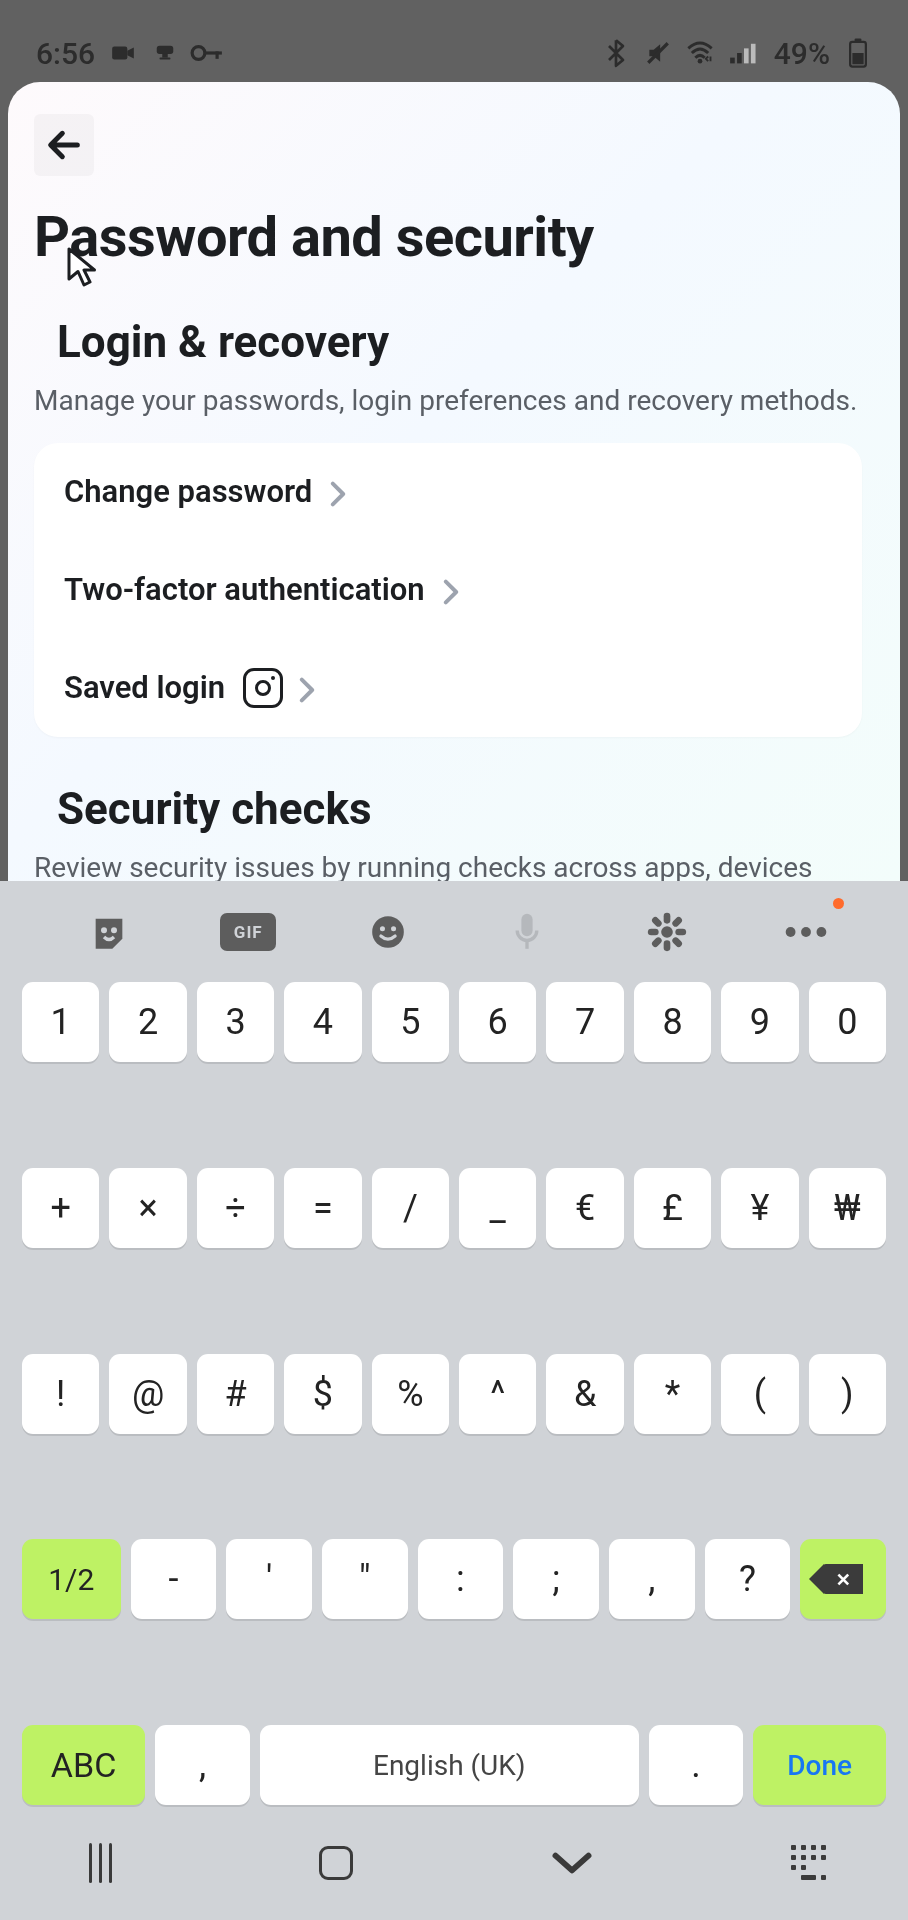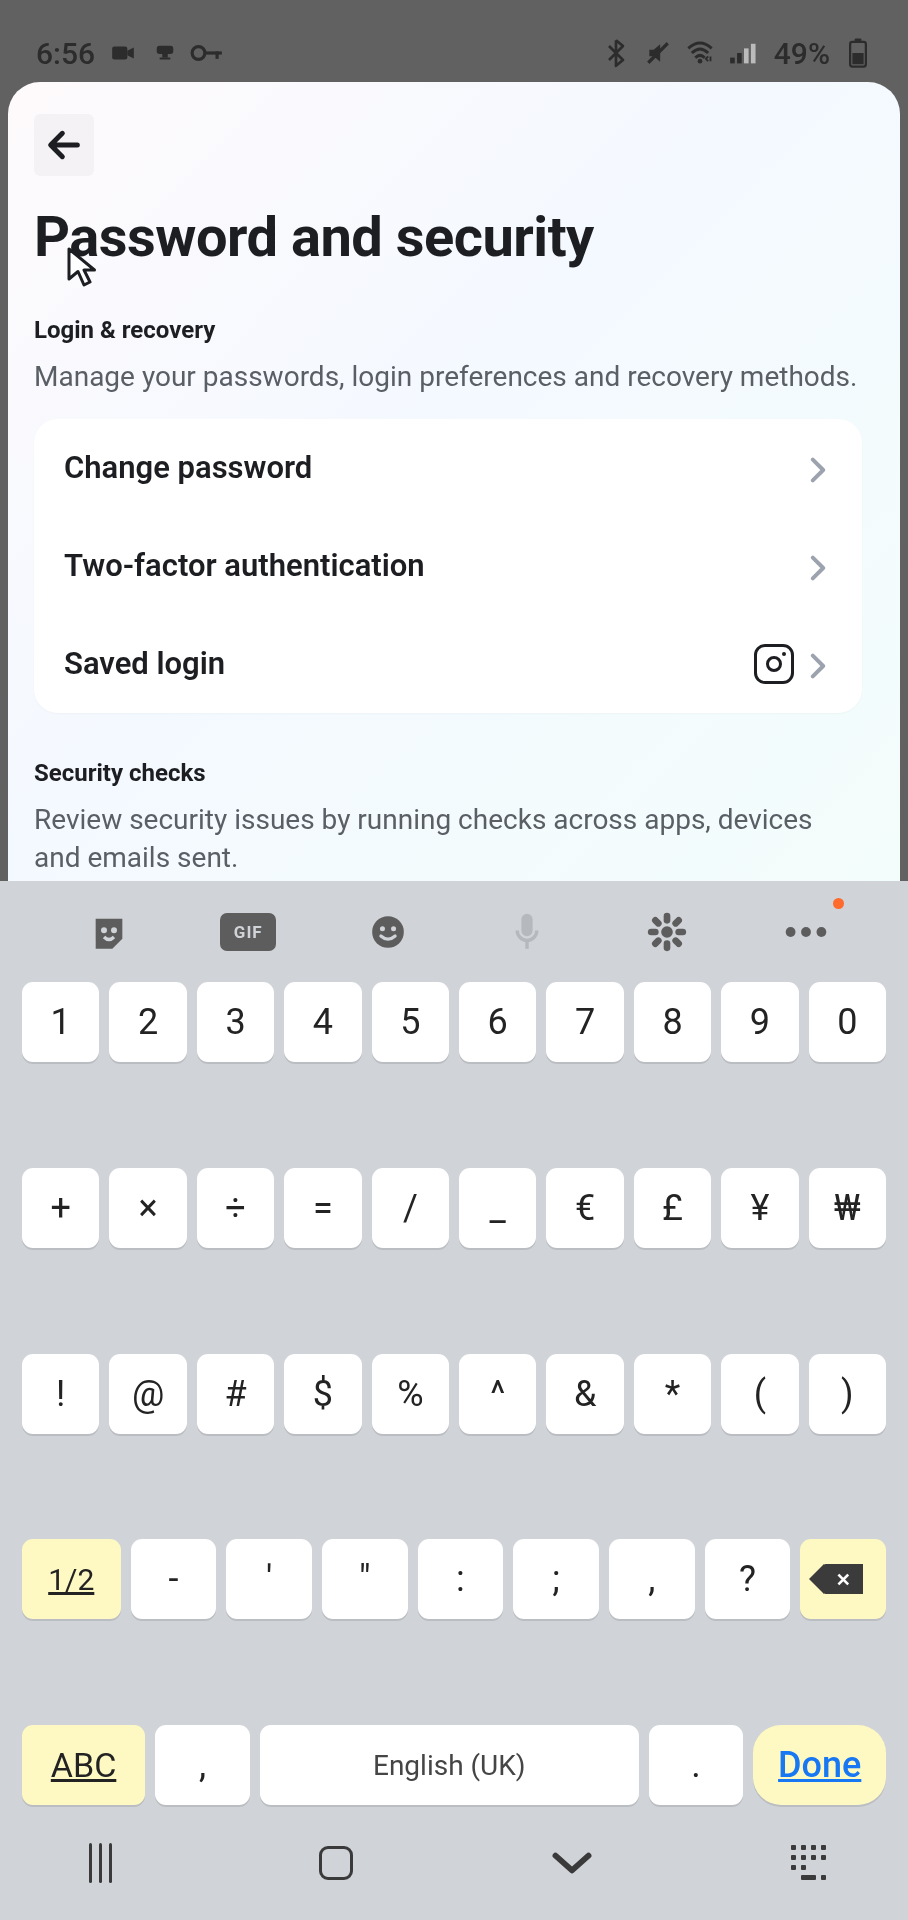--- a/index.html
+++ b/index.html
@@ -7,24 +7,24 @@
     .phone{position:relative;width:908px;height:1920px;}
     
     .statusbar{position:absolute;top:0;left:0;right:0;height:106px;background:#616161;display:flex;align-items:center;justify-content:space-between;padding:0 36px;color:#2c2c2c;font-size:30px;font-weight:500;}
     .statusbar .left,.statusbar .right{display:flex;align-items:center;gap:14px;}
     .status-ico{width:28px;height:28px;display:inline-flex;align-items:center;justify-content:center;}
     .status-ico svg{overflow:visible;}
     
     .page{position:absolute;top:82px;left:8px;right:8px;bottom:1039px;background:linear-gradient(135deg,#fefafc 0%,#f4f9ff 45%,#f3fdfb 100%);border-radius:32px 32px 0 0;padding:32px 38px 0 26px;overflow:hidden;}
     .back-btn{display:inline-flex;width:60px;height:62px;align-items:center;justify-content:center;background:rgba(0,0,0,0.03);border-radius:6px;margin-bottom:28px;}
     .page h1{font-size:56px;font-weight:700;color:#1c1e21;margin-bottom:46px;letter-spacing:-0.5px;}
-    .section-title{font-size:24px;font-weight:700;color:#1c1e21;margin-bottom:14px;}
+    .section-title{font-size:44px;font-weight:700;color:#1c1e21;margin-bottom:14px;margin-left:23px;}
     .section-desc{font-size:28px;font-weight:400;color:#5a5f66;line-height:1.35;margin-bottom:23px;}
     .card{background:#ffffff;border-radius:24px;padding:0 30px;box-shadow:0 1px 2px rgba(0,0,0,0.03);margin-bottom:46px;}
-    .row{display:flex;align-items:center;justify-content:space-between;min-height:98px;gap:18px;}
+    .row{display:flex;align-items:center;min-height:98px;gap:18px;}
     .row + .row{}
     .row .label{font-size:31px;font-weight:600;color:#1c1e21;}
     .row .tail{display:flex;align-items:center;gap:16px;}
     .chev{width:22px;height:22px;}
     .chev svg,.ig-icon svg,.back-btn svg{display:block;}
     .ig-icon{width:40px;height:40px;border:3px solid #1c1e21;border-radius:11px;display:flex;align-items:center;justify-content:center;position:relative;}
     .ig-icon::after{content:"";position:absolute;top:5px;right:5px;width:4px;height:4px;background:#1c1e21;border-radius:50%;}
     .ig-icon .lens{width:16px;height:16px;border:3px solid #1c1e21;border-radius:50%;}
     
     .cursor{position:absolute;top:164px;left:58px;pointer-events:none;}
@@ -33,23 +33,23 @@
     
     .kbd-toolbar{position:absolute;top:0;left:7px;right:0;height:101px;display:flex;align-items:center;justify-content:space-around;padding:0 32px;}
     .kbd-tool{width:56px;height:56px;display:flex;align-items:center;justify-content:center;color:#5d5d5d;}
     .gif-box{width:56px;height:38px;background:#5d5d5d;border-radius:7px;color:#d0d3d7;display:flex;align-items:center;justify-content:center;font-size:17px;font-weight:700;letter-spacing:1px;}
     .more-dot{position:relative;}
     .more-dot::after{content:"";position:absolute;top:-6px;right:-10px;width:11px;height:11px;background:#ff6b2c;border-radius:50%;}
     
     .key-area{position:absolute;top:101px;left:0;right:0;bottom:115px;padding:0 22px;display:flex;flex-direction:column;justify-content:space-between;}
     .krow{display:flex;gap:10px;}
     .key{flex:1 1 0;height:80px;background:#ffffff;border-radius:11px;display:flex;align-items:center;justify-content:center;font-size:36px;color:#232323;font-weight:400;box-shadow:0 2px 0 rgba(0,0,0,0.10);}
-    .key.func{background:#fef9c3;text-decoration:underline;}
+    .key.func{background:#bef264;}
     .key.space{flex:4 1 0;font-size:28px;color:#454545;}
-    .key.done{flex:1.4 1 0;font-size:36px;color:#1877f2;font-weight:500;border-radius:28px;}
+    .key.done{flex:1.4 1 0;font-size:28px;color:#1877f2;font-weight:500;}
     .key.abc{flex:1.3 1 0;font-size:34px;}
     .key.half{flex:1.15 1 0;font-size:30px;}
     .key .bksp{width:40px;height:30px;background:#3b3b3b;border-radius:3px 0 0 3px;position:relative;display:flex;align-items:center;justify-content:center;}
     .key .bksp::before{content:"";position:absolute;left:-14px;top:0;border:15px solid transparent;border-right-color:#3b3b3b;border-left-width:0;}
     .key .bksp .x{position:absolute;color:#fff;font-size:18px;font-weight:700;}
     
     .navbar{position:absolute;left:0;right:0;bottom:0;height:115px;display:flex;align-items:center;justify-content:space-between;padding:0 72px;}
     .nav-item{width:56px;height:56px;display:flex;align-items:center;justify-content:center;color:#3a3a3a;}
     .nav-sq{width:34px;height:34px;border:3px solid currentColor;border-radius:9px;}
     .nav-lines{display:flex;gap:7px;}

